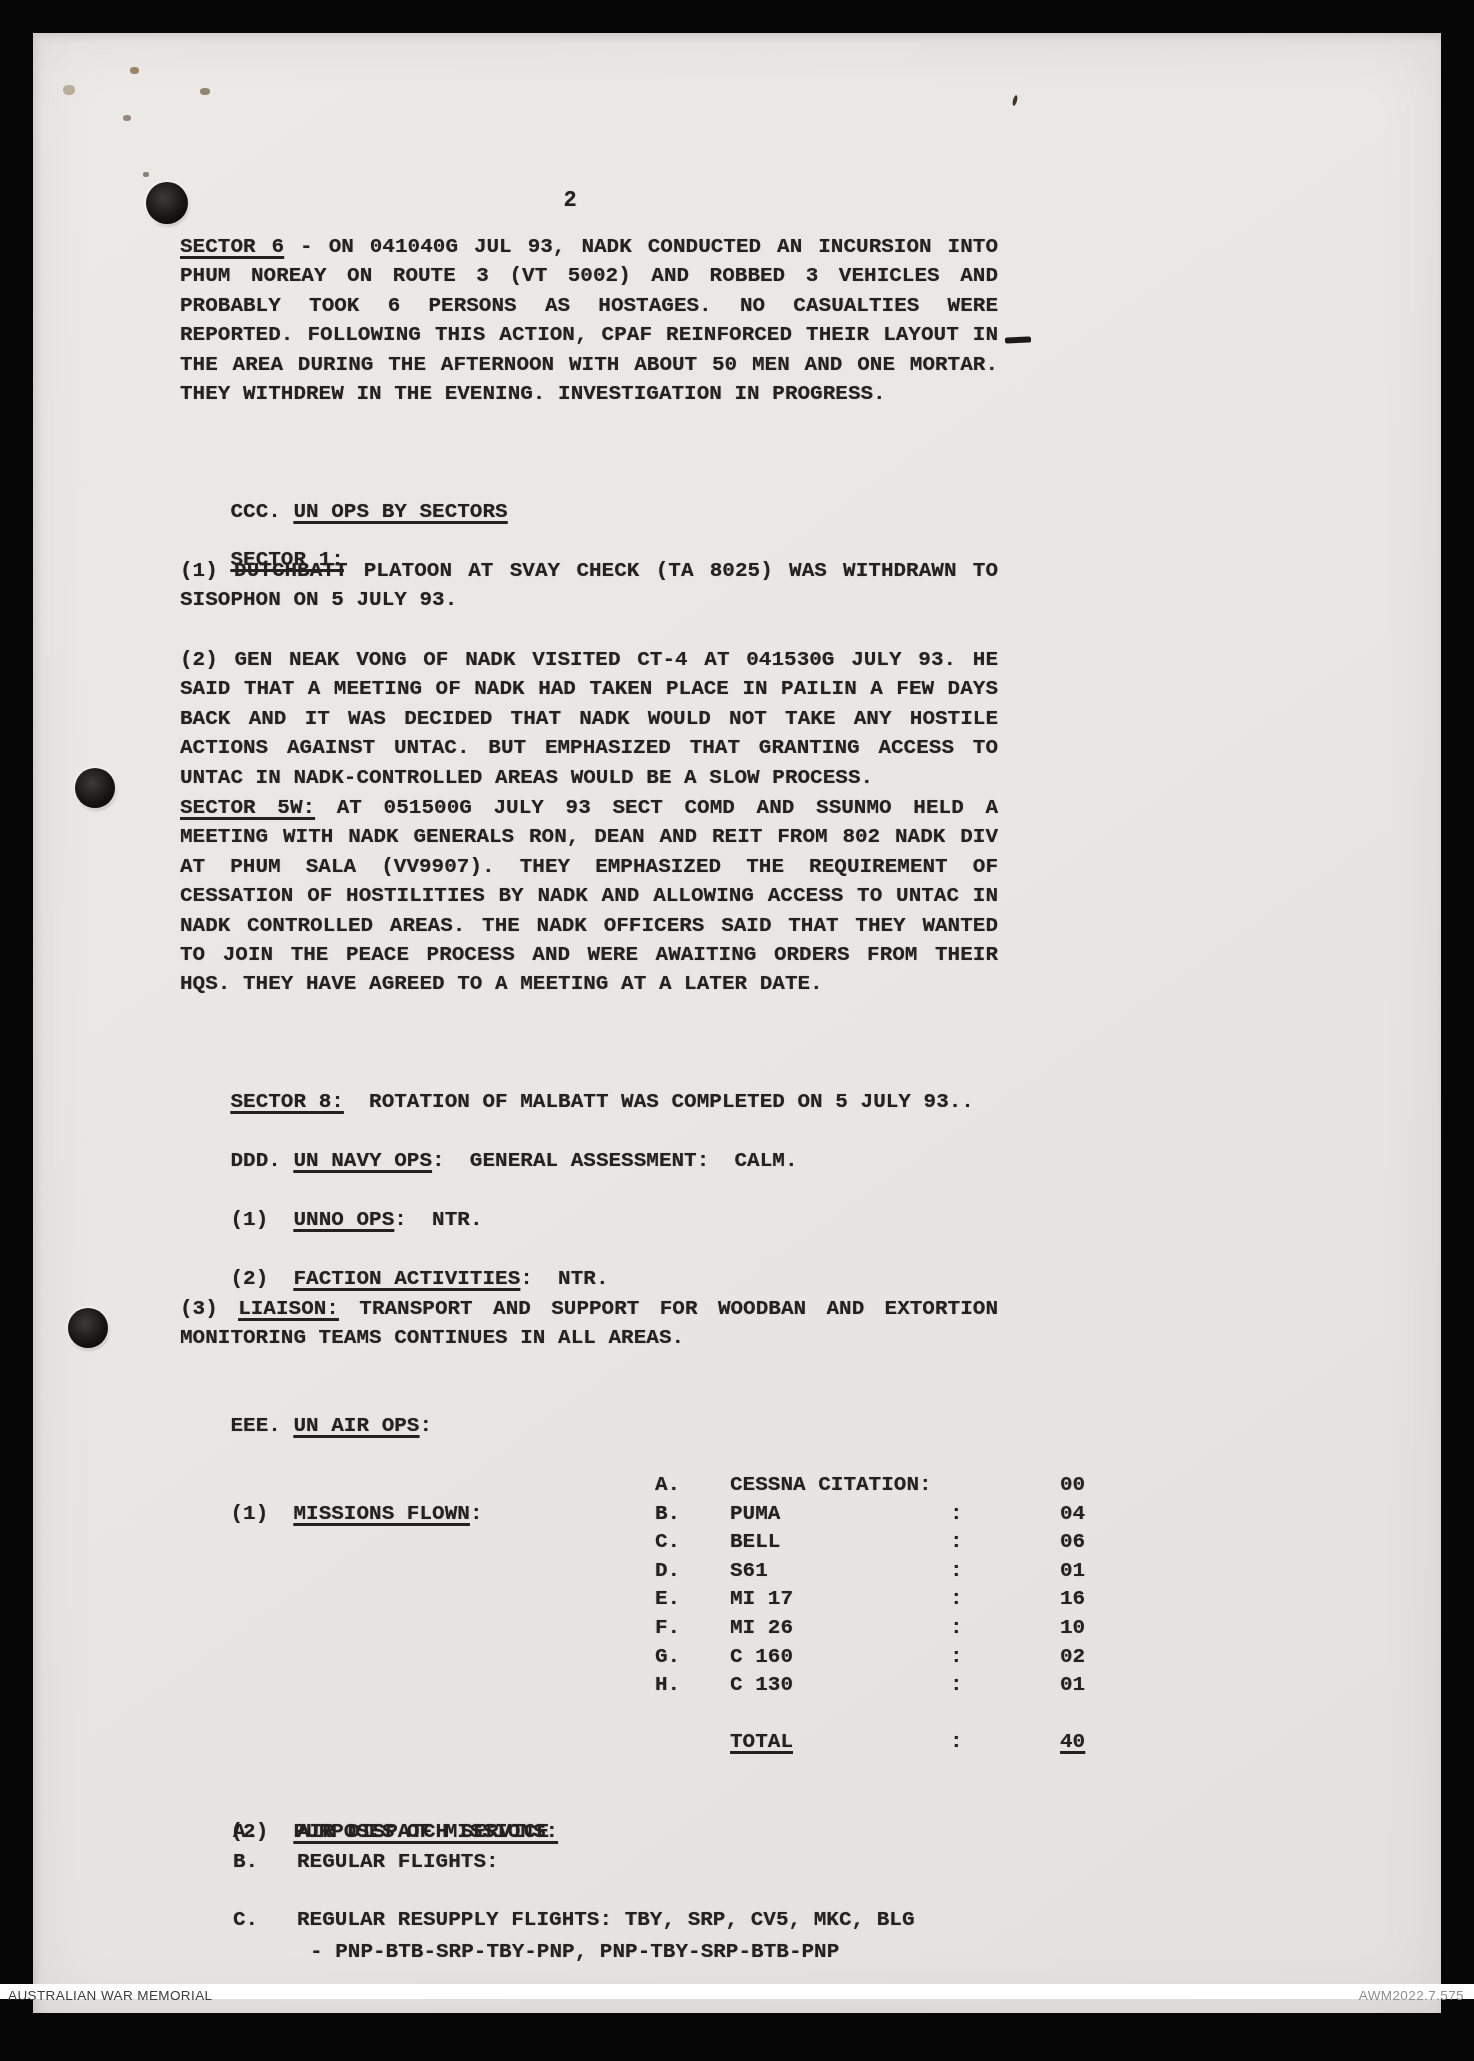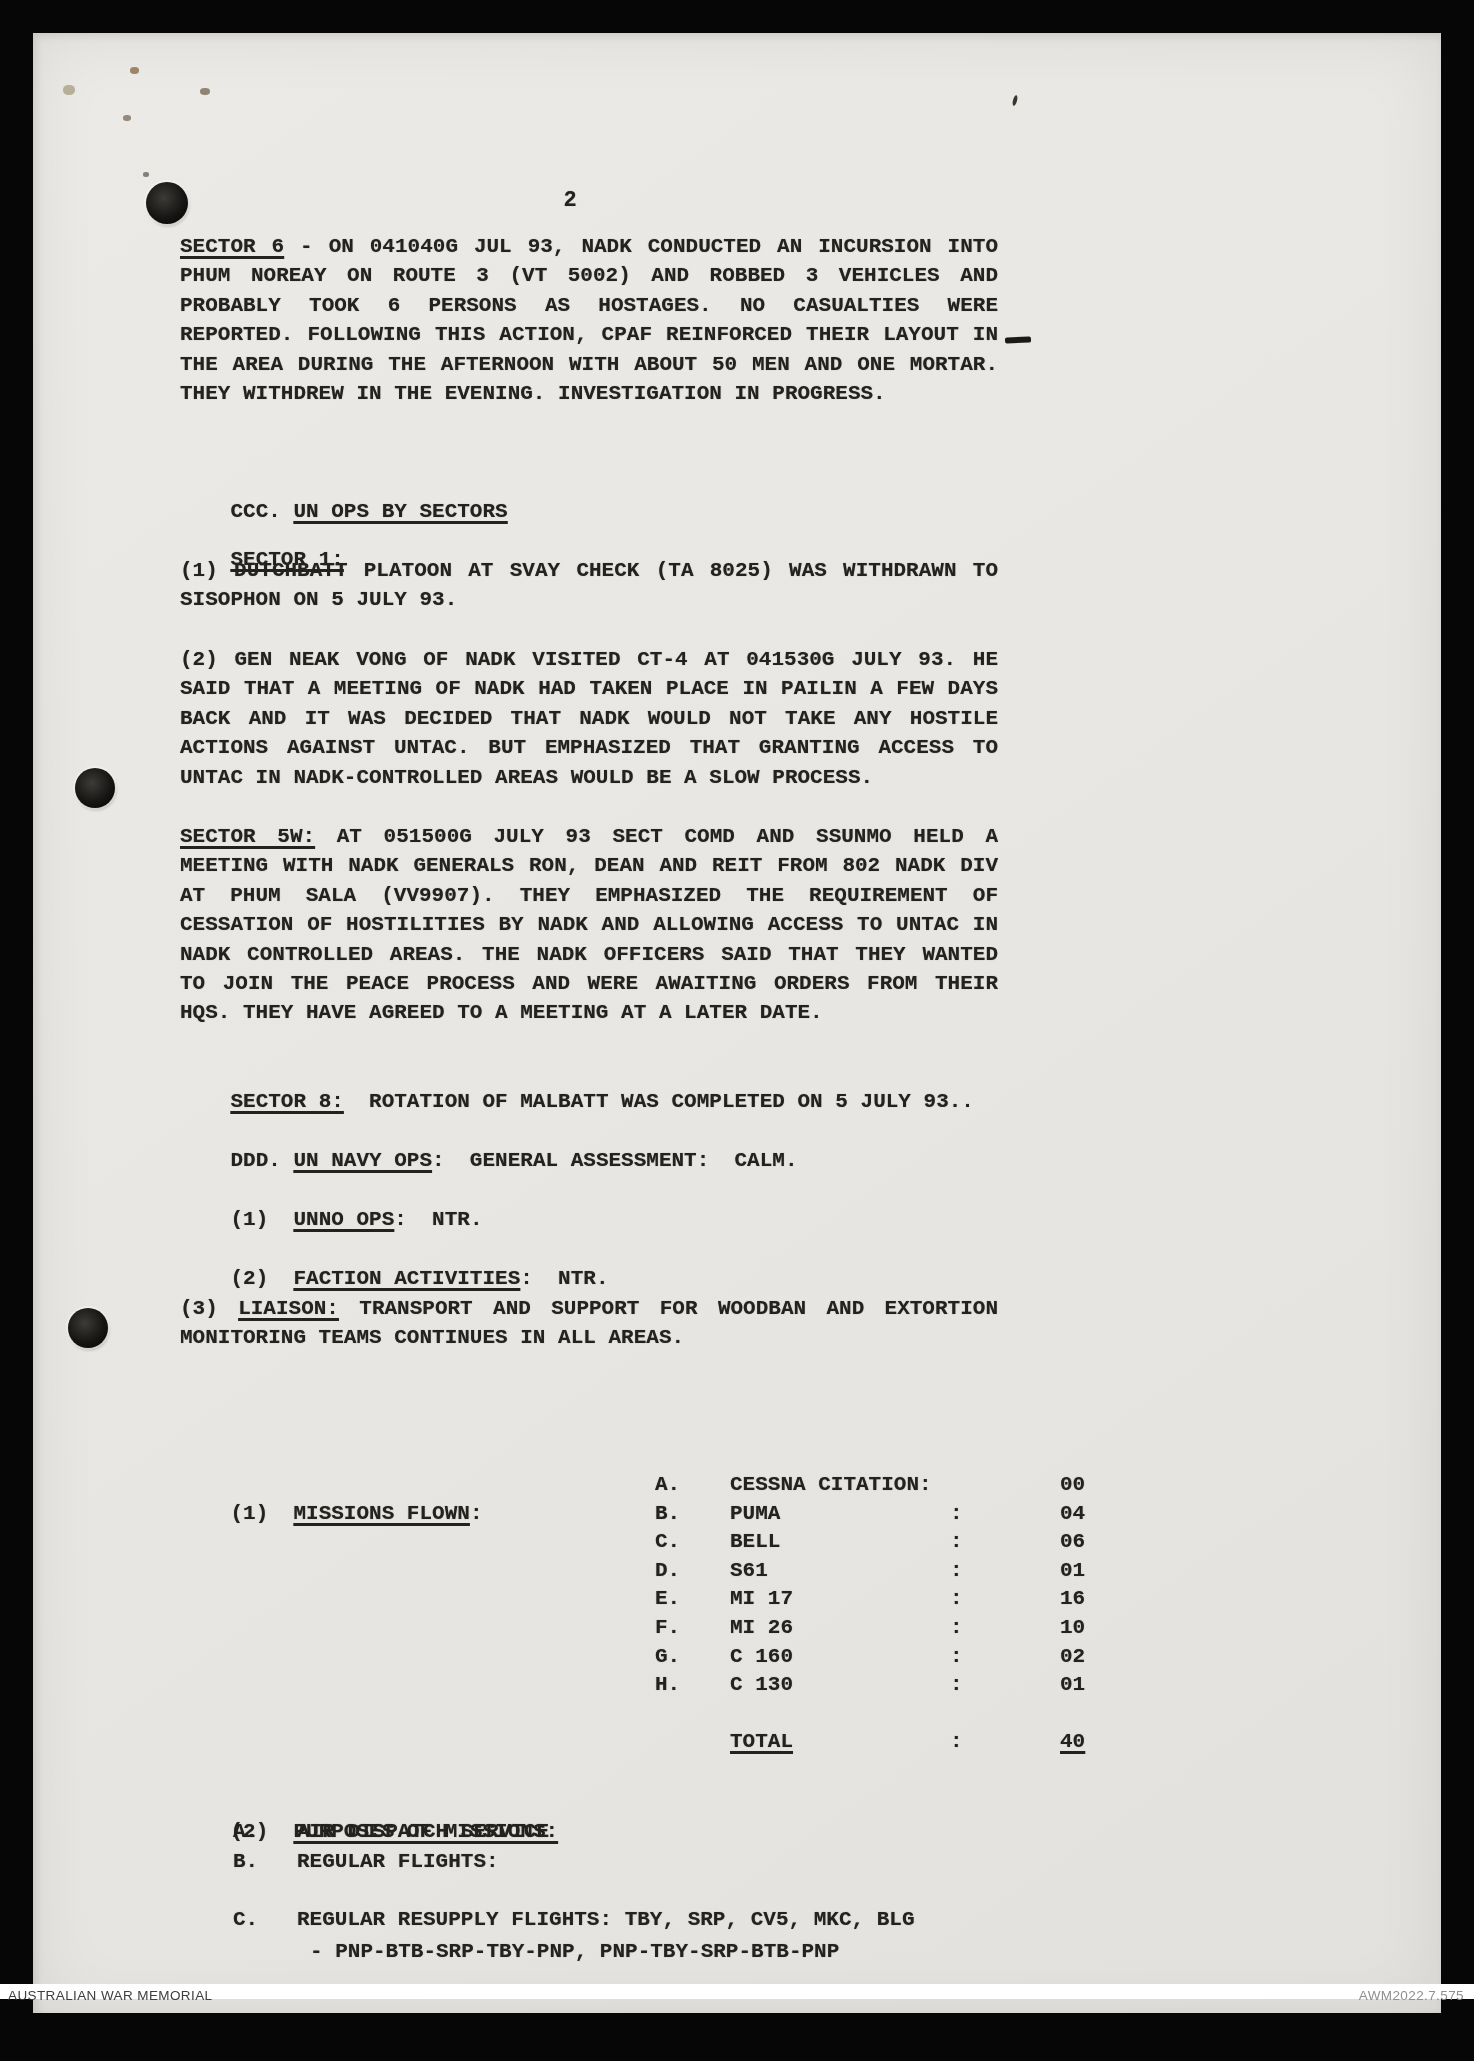--- a/index.html
+++ b/index.html
@@ -79,21 +79,21 @@
   </div>
 
   <div class="block mono" style="top:523px;">
     <span>(1)  DUTCHBATT PLATOON AT SVAY CHECK (TA 8025) WAS WITHDRAWN TO SISOPHON ON 5 JULY 93.</span>
   </div>
 
   <div class="block mono" style="top:612px;">
     <span>(2)  GEN NEAK VONG OF NADK VISITED CT-4 AT 041530G JULY 93.  HE SAID THAT A MEETING OF NADK HAD TAKEN PLACE IN PAILIN A FEW DAYS BACK  AND IT WAS DECIDED THAT NADK WOULD NOT TAKE ANY HOSTILE ACTIONS AGAINST UNTAC.  BUT EMPHASIZED THAT GRANTING ACCESS TO UNTAC IN NADK-CONTROLLED AREAS WOULD BE A SLOW PROCESS.</span>
   </div>
 
-  <div class="block mono" style="top:789px;">
+  <div class="block mono" style="top:760px;">
     <span class="u">SECTOR 5W:</span><span>    AT 051500G JULY 93 SECT COMD AND SSUNMO HELD A MEETING WITH NADK GENERALS RON, DEAN AND REIT FROM 802 NADK DIV AT PHUM SALA (VV9907).  THEY EMPHASIZED THE REQUIREMENT OF CESSATION OF HOSTILITIES BY NADK AND ALLOWING ACCESS TO UNTAC IN NADK CONTROLLED AREAS.  THE NADK OFFICERS SAID THAT THEY WANTED TO JOIN THE PEACE PROCESS AND WERE AWAITING ORDERS FROM THEIR HQS.  THEY HAVE AGREED TO A MEETING AT A LATER DATE.</span>
   </div>
 
   <div class="line mono" style="top:1025px;">
     <span class="u">SECTOR 8:</span><span>  ROTATION OF MALBATT WAS COMPLETED ON 5 JULY 93..</span>
   </div>
 
   <div class="line mono" style="top:1084px;">
     <span>DDD. </span><span class="u">UN NAVY OPS</span><span>:  GENERAL ASSESSMENT:  CALM.</span>
   </div>
@@ -103,20 +103,23 @@
   </div>
 
   <div class="line mono" style="top:1202px;">
     <span>(2)  </span><span class="u">FACTION ACTIVITIES</span><span>:  NTR.</span>
   </div>
 
   <div class="block mono" style="top:1261px;">
     <span>(3)  </span><span class="u">LIAISON:</span><span>   TRANSPORT AND SUPPORT FOR WOODBAN AND EXTORTION MONITORING TEAMS CONTINUES IN ALL AREAS.</span>
   </div>
 
+  <div class="line mono" style="top:1349px;">
+    <span>EEE. </span><span class="u">UN AIR OPS</span><span>:</span>
+  </div>
 
   <div class="line mono" style="top:1437px;">
     <span>(1)  </span><span class="u">MISSIONS FLOWN</span><span>:</span>
   </div>
 
   <div class="trow mono" style="top:1437px;">
     <span class="c-letter">A.</span>
     <span class="c-name">CESSNA CITATION:</span>
     <span class="c-sep"></span>
     <span class="c-val">00</span>

